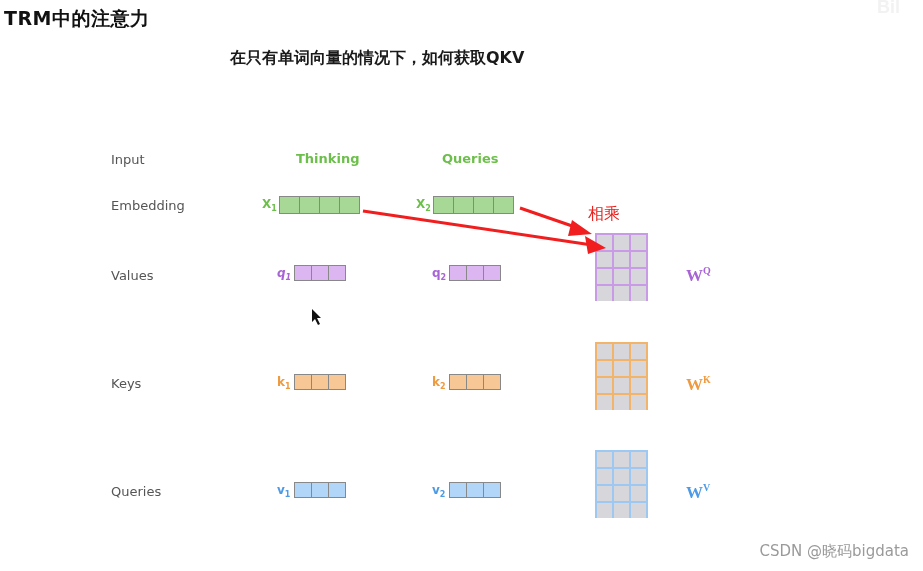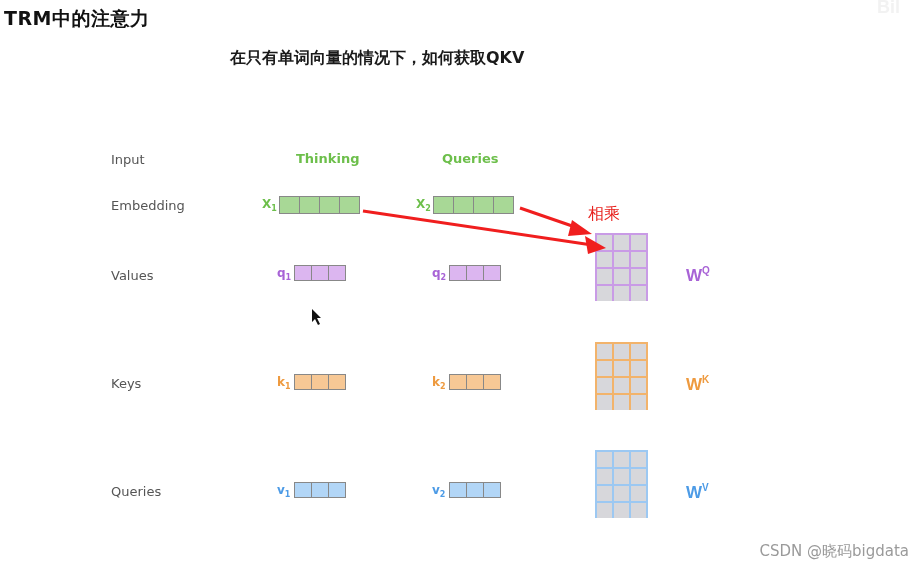--- a/index.html
+++ b/index.html
@@ -34,21 +34,21 @@
   .vlabel {
     font-size: 12px; font-weight: bold; font-family: "DejaVu Sans", sans-serif;
   }
   .vlabel sub { font-size: 8px; }
   .matrix {
     display: grid; grid-template-columns: repeat(3, 15px); grid-template-rows: repeat(4, 15px);
     gap: 2px; padding: 2px; box-sizing: border-box;
   }
   .matrix .mcell { background: #d7d7db; }
   .wlabel {
-    font-size: 17px; font-weight: bold; font-family: Liberation Sans, sans-serif;
+    font-size: 17px; font-weight: bold; font-family: Liberation Serif, serif;
   }
   .wlabel sup { font-size: 10px; vertical-align: 7px; }
   .annot { color: #e8231f; font-size: 16px; font-family: "DejaVu Sans", sans-serif; margin-top: 11px; }
   .watermark {
     right: 14px; bottom: 10px; font-size: 15px; color: #9a9a9a;
     font-family: "DejaVu Sans", sans-serif;
   }
   .corner-logo {
     right: 0px; top: 0px; width: 46px; height: 14px; color: #f2f2f2;
     font-weight: bold; font-size: 18px; line-height: 14px;
@@ -84,21 +84,21 @@
 <div class="abs vlabel" style="left:416px; top:197px; color:#6dbf4b;">
   <span>X</span><sub>2</sub>
 </div>
 <div class="abs vec" style="left:433px; top:196px;">
   <div class="cell" style="background:#a8d896; width:21px; height:18px;"></div>
   <div class="cell" style="background:#a8d896; width:21px; height:18px;"></div>
   <div class="cell" style="background:#a8d896; width:21px; height:18px;"></div>
   <div class="cell" style="background:#a8d896; width:21px; height:18px;"></div>
 </div>
 
-<div class="abs vlabel" style="left:277px; top:266px; color:#a863d6;">
+<div class="abs vlabel" style="left:277px; top:266px; color:#a863d6;font-style:italic;">
   <span>q</span><sub>1</sub>
 </div>
 <div class="abs vec" style="left:294px; top:265px;">
   <div class="cell" style="background:#dcb6f0;"></div>
   <div class="cell" style="background:#dcb6f0;"></div>
   <div class="cell" style="background:#dcb6f0;"></div>
 </div>
 <div class="abs vlabel" style="left:432px; top:266px; color:#a863d6;">
   <span>q</span><sub>2</sub>
 </div>

